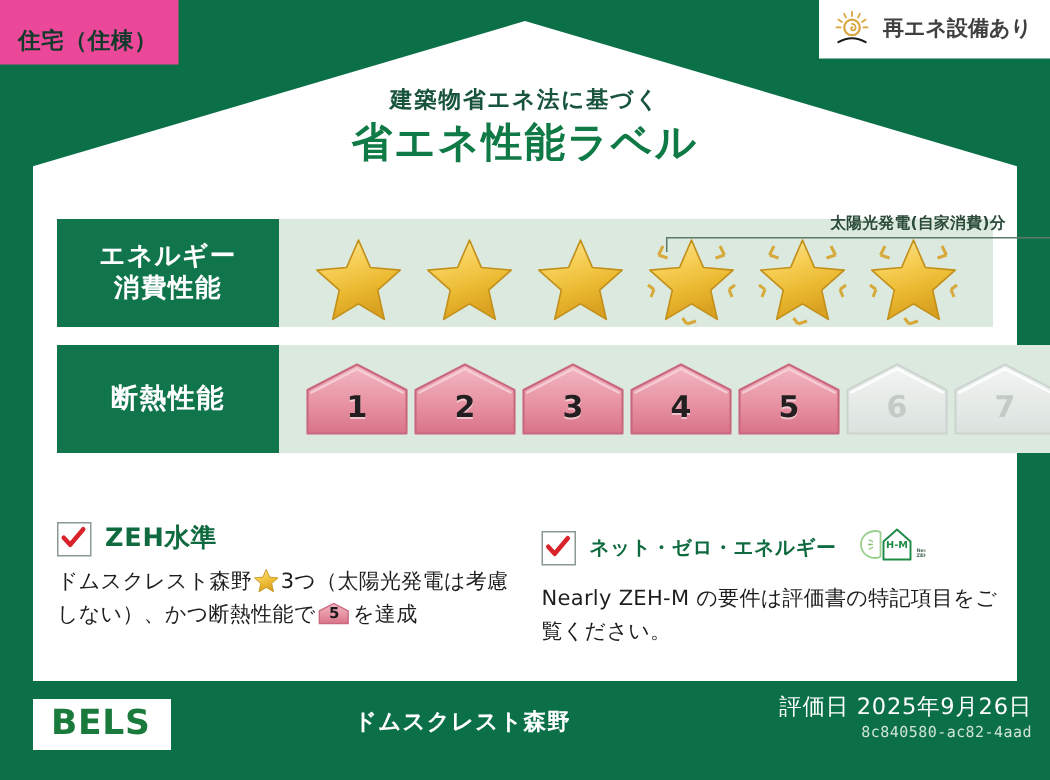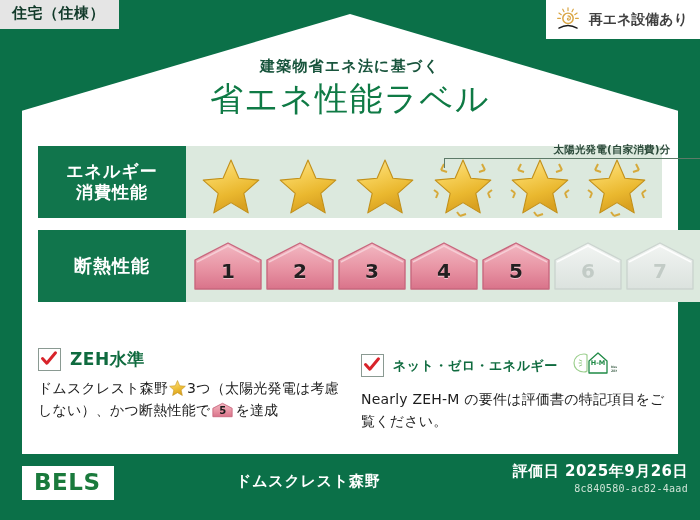--- a/index.html
+++ b/index.html
@@ -23,22 +23,22 @@
     left:22px; top:14px;
     width:656px; height:440px;
     background:#ffffff;
     clip-path:polygon(0% 22%, 50% 0%, 100% 22%, 100% 100%, 0% 100%);
     -webkit-clip-path:polygon(0% 22%, 50% 0%, 100% 22%, 100% 100%, 0% 100%);
   }
 
   
   .corner-tag{
     position:absolute;left:0;top:0;
-    background:#e5e5e5;
-    padding:6px 14px 8px 12px;
+    background:#ec4899;
+    padding:20px 14px 8px 12px;
     z-index:6;
   }
   .corner-tag .txt{
     font-size:15px;font-weight:bold;color:#123a2a;
     letter-spacing:0.5px;line-height:1;
     white-space:nowrap;
   }
 
   
   .reene-tag{
@@ -57,21 +57,21 @@
   
   .title-wrap{
     position:absolute;top:58px;left:0;width:700px;
     text-align:center;z-index:5;
   }
   .title-sub{
     font-size:15px;font-weight:bold;color:#18543c;
     letter-spacing:1.2px;line-height:1.1;margin-bottom:5px;
   }
   .title-main{
-    font-size:33px;font-weight:normal;color:#0f7a45;
+    font-size:27px;font-weight:bold;color:#0f7a45;
     letter-spacing:1.5px;line-height:1.15;
   }
 
   
   .rows{
     position:absolute;left:38px;top:146px;
     width:624px;z-index:5;
   }
   .perf-row{display:flex;align-items:stretch;margin-bottom:12px;position:relative;}
 
@@ -84,21 +84,21 @@
     font-size:18px;line-height:1.25;letter-spacing:1px;
     flex:none;
   }
   .row-label.two-line{font-size:17px;}
 
   .row-body{
     flex:1;
     background:#dce9de;
     display:flex;align-items:center;
     position:relative;
-    padding:0 6px;
+    padding:0 16px;
   }
 
   
   .stars{
     display:flex;align-items:center;justify-content:space-around;
     width:100%;height:72px;padding-top:6px;box-sizing:border-box;
   }
   .star-cell{position:relative;width:70px;height:66px;flex:none;}
   .star-svg{position:absolute;left:5px;top:6px;width:60px;height:58px;}
   .spark-svg{position:absolute;left:0;top:0;width:70px;height:66px;}
@@ -190,21 +190,21 @@
   .bels-en{font-size:23px;font-weight:bold;color:#1a7a3c;letter-spacing:0.5px;line-height:1;}
   .bldg-name{
     position:absolute;left:236px;top:16px;
     font-size:15px;font-weight:bold;color:#ffffff;
     letter-spacing:0.8px;line-height:1;white-space:nowrap;
   }
   .eval-wrap{
     position:absolute;right:12px;top:4px;text-align:right;
   }
   .eval-date{
-    font-size:15px;color:#ffffff;font-weight:bold;
+    font-size:15px;color:#ffffff;font-weight:normal;
     line-height:1.2;letter-spacing:0.5px;white-space:nowrap;
   }
   .eval-id{
     font-size:10px;color:#cfe3d6;line-height:1.3;
     letter-spacing:0.3px;margin-top:2px;white-space:nowrap;
     font-family:"DejaVu Sans Mono","Liberation Mono",monospace;
   }
 </style>
 </head>
 <body>

